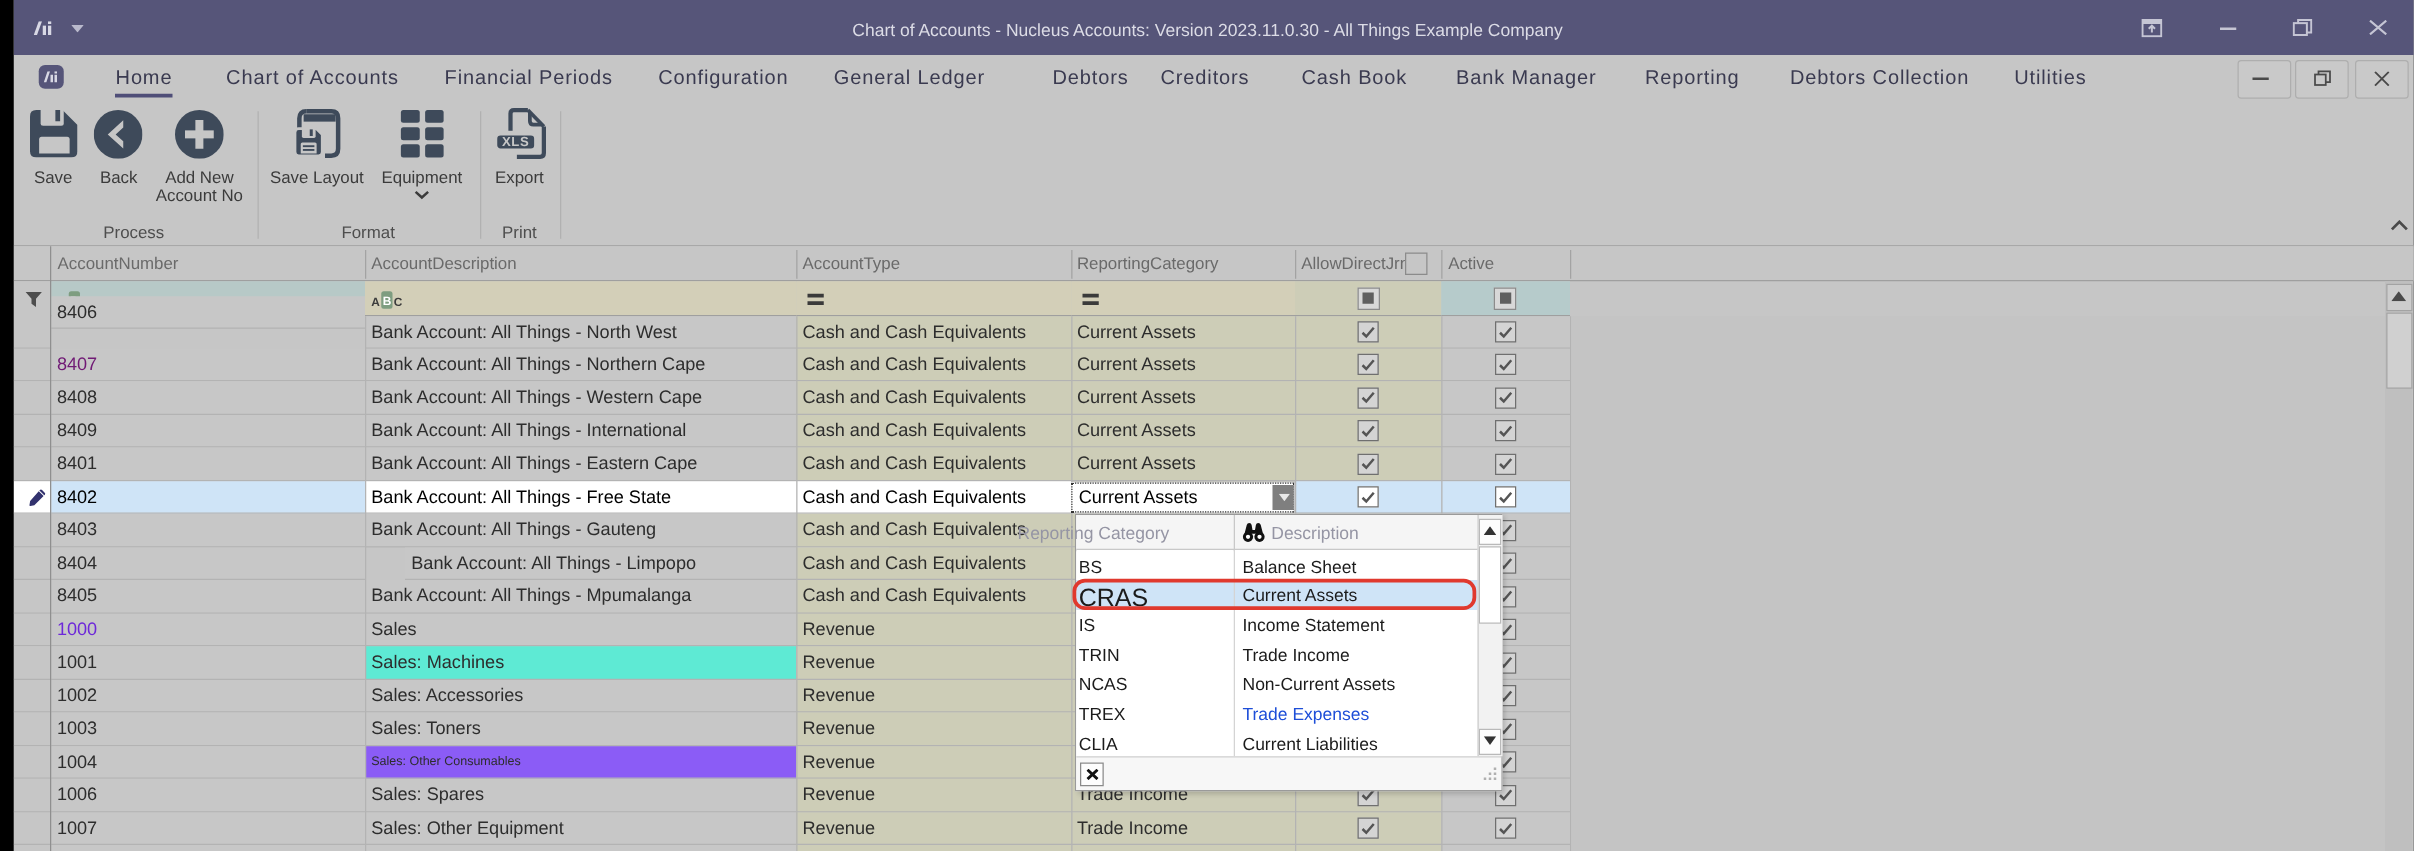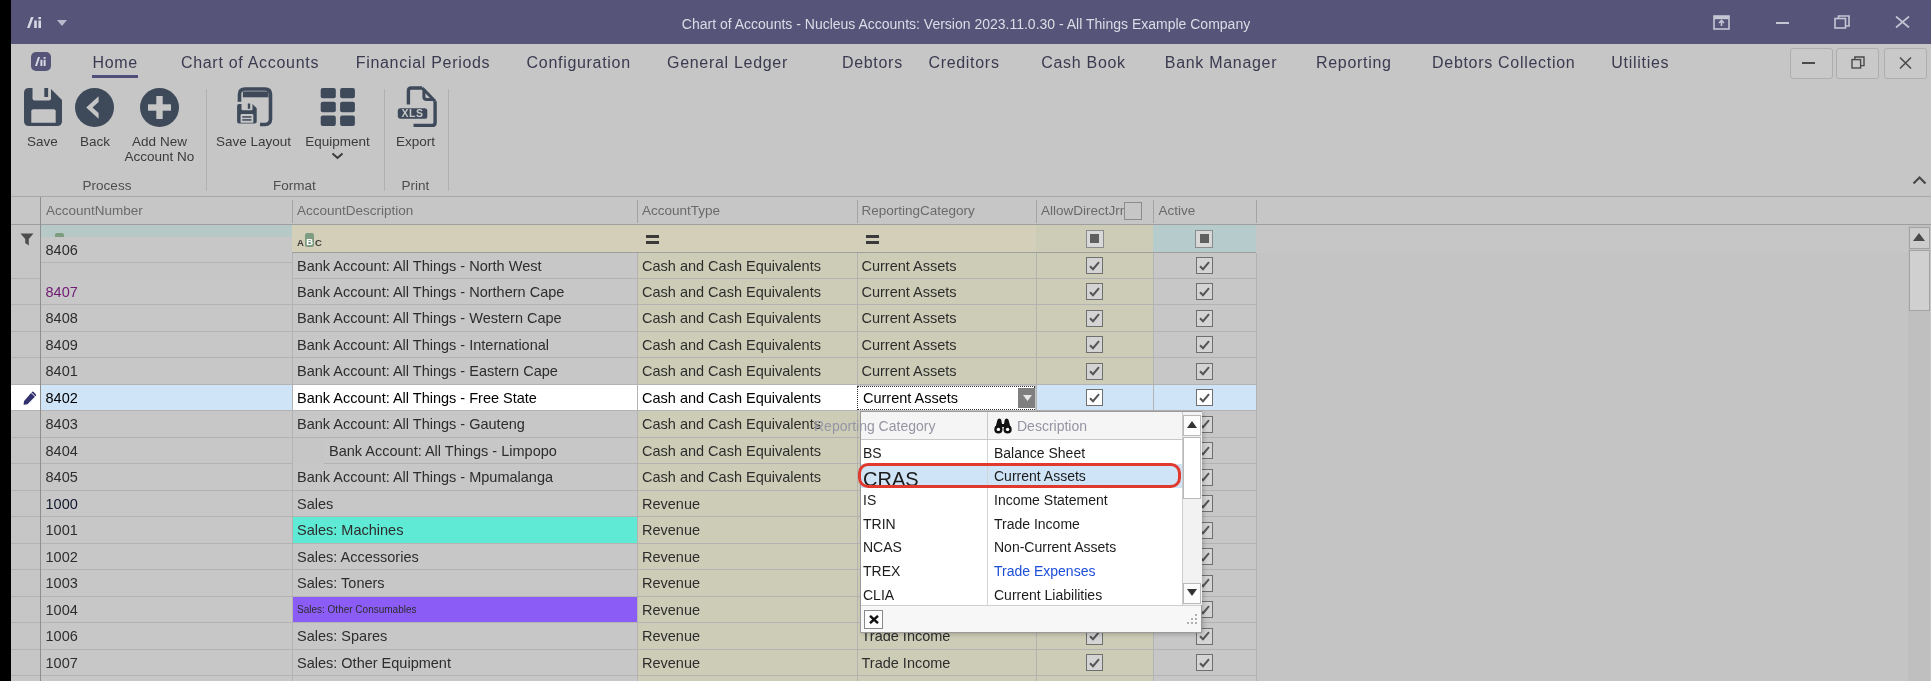--- a/index.html
+++ b/index.html
@@ -297,21 +297,21 @@
     <div class="a" style="left:1075.0px;top:468.84000000000003px;width:17px;height:17px;background:#d4d4d4;border:1.5px solid #6f6f6f;"></div>
     <svg class="a" style="left:1078.0px;top:472.34000000000003px;" width="11" height="10" viewBox="0 0 11 10">
       <path d="M1 5.2 L4 8.2 L10 1.2" stroke="#555" stroke-width="2" fill="none"></path>
     </svg>
     <div class="a" style="left:1141.5px;top:464.34000000000003px;width:103.90000000000009px;height:26.48px;background:#c7c7c7;border-bottom:1px solid #b3b3b3;"></div>
     <div class="a" style="left:1184.5px;top:468.84000000000003px;width:17px;height:17px;background:#d4d4d4;border:1.5px solid #6f6f6f;"></div>
     <svg class="a" style="left:1187.5px;top:472.34000000000003px;" width="11" height="10" viewBox="0 0 11 10">
       <path d="M1 5.2 L4 8.2 L10 1.2" stroke="#555" stroke-width="2" fill="none"></path>
     </svg>
     <div class="a" style="left:0;top:490.82px;width:30px;height:26.48px;background:#c6c6c6;border-bottom:1px solid #b3b3b3;"></div>
-    <div class="a" style="left:30px;top:490.82px;width:251px;height:26.48px;background:#c7c7c7;border-bottom:1px solid #b3b3b3;color:#0f172a;font-size:14.5px;line-height:26.48px;padding-left:4.5px;">1000</div>
+    <div class="a" style="left:30px;top:490.82px;width:251px;height:26.48px;background:#c7c7c7;border-bottom:1px solid #b3b3b3;color:#6d28d9;font-size:14.5px;line-height:26.48px;padding-left:4.5px;">1000</div>
     <div class="a" style="left:281px;top:490.82px;width:345px;height:26.48px;background:#c7c7c7;border-bottom:1px solid #b3b3b3;color:#2d2d2d;font-size:14.5px;line-height:26.48px;padding-left:5px;white-space:nowrap;overflow:hidden;">Sales</div>
     <div class="a" style="left:626px;top:490.82px;width:219.5px;height:26.48px;background:#cdcdb7;border-bottom:1px solid #b3b3b3;color:#2d2d2d;font-size:14.5px;line-height:26.48px;padding-left:5px;white-space:nowrap;overflow:hidden;">Revenue</div>
     <div class="a" style="left:845.5px;top:490.82px;width:179.5px;height:26.48px;background:#cdcdb7;border-bottom:1px solid #b3b3b3;color:#2d2d2d;font-size:14.5px;line-height:26.48px;padding-left:5px;white-space:nowrap;overflow:hidden;">Trade Income</div>
     <div class="a" style="left:1025px;top:490.82px;width:116.5px;height:26.48px;background:#cdcdb7;border-bottom:1px solid #b3b3b3;"></div>
     <div class="a" style="left:1075.0px;top:495.32px;width:17px;height:17px;background:#d4d4d4;border:1.5px solid #6f6f6f;"></div>
     <svg class="a" style="left:1078.0px;top:498.82px;" width="11" height="10" viewBox="0 0 11 10">
       <path d="M1 5.2 L4 8.2 L10 1.2" stroke="#555" stroke-width="2" fill="none"></path>
     </svg>
     <div class="a" style="left:1141.5px;top:490.82px;width:103.90000000000009px;height:26.48px;background:#c7c7c7;border-bottom:1px solid #b3b3b3;"></div>
     <div class="a" style="left:1184.5px;top:495.32px;width:17px;height:17px;background:#d4d4d4;border:1.5px solid #6f6f6f;"></div>

